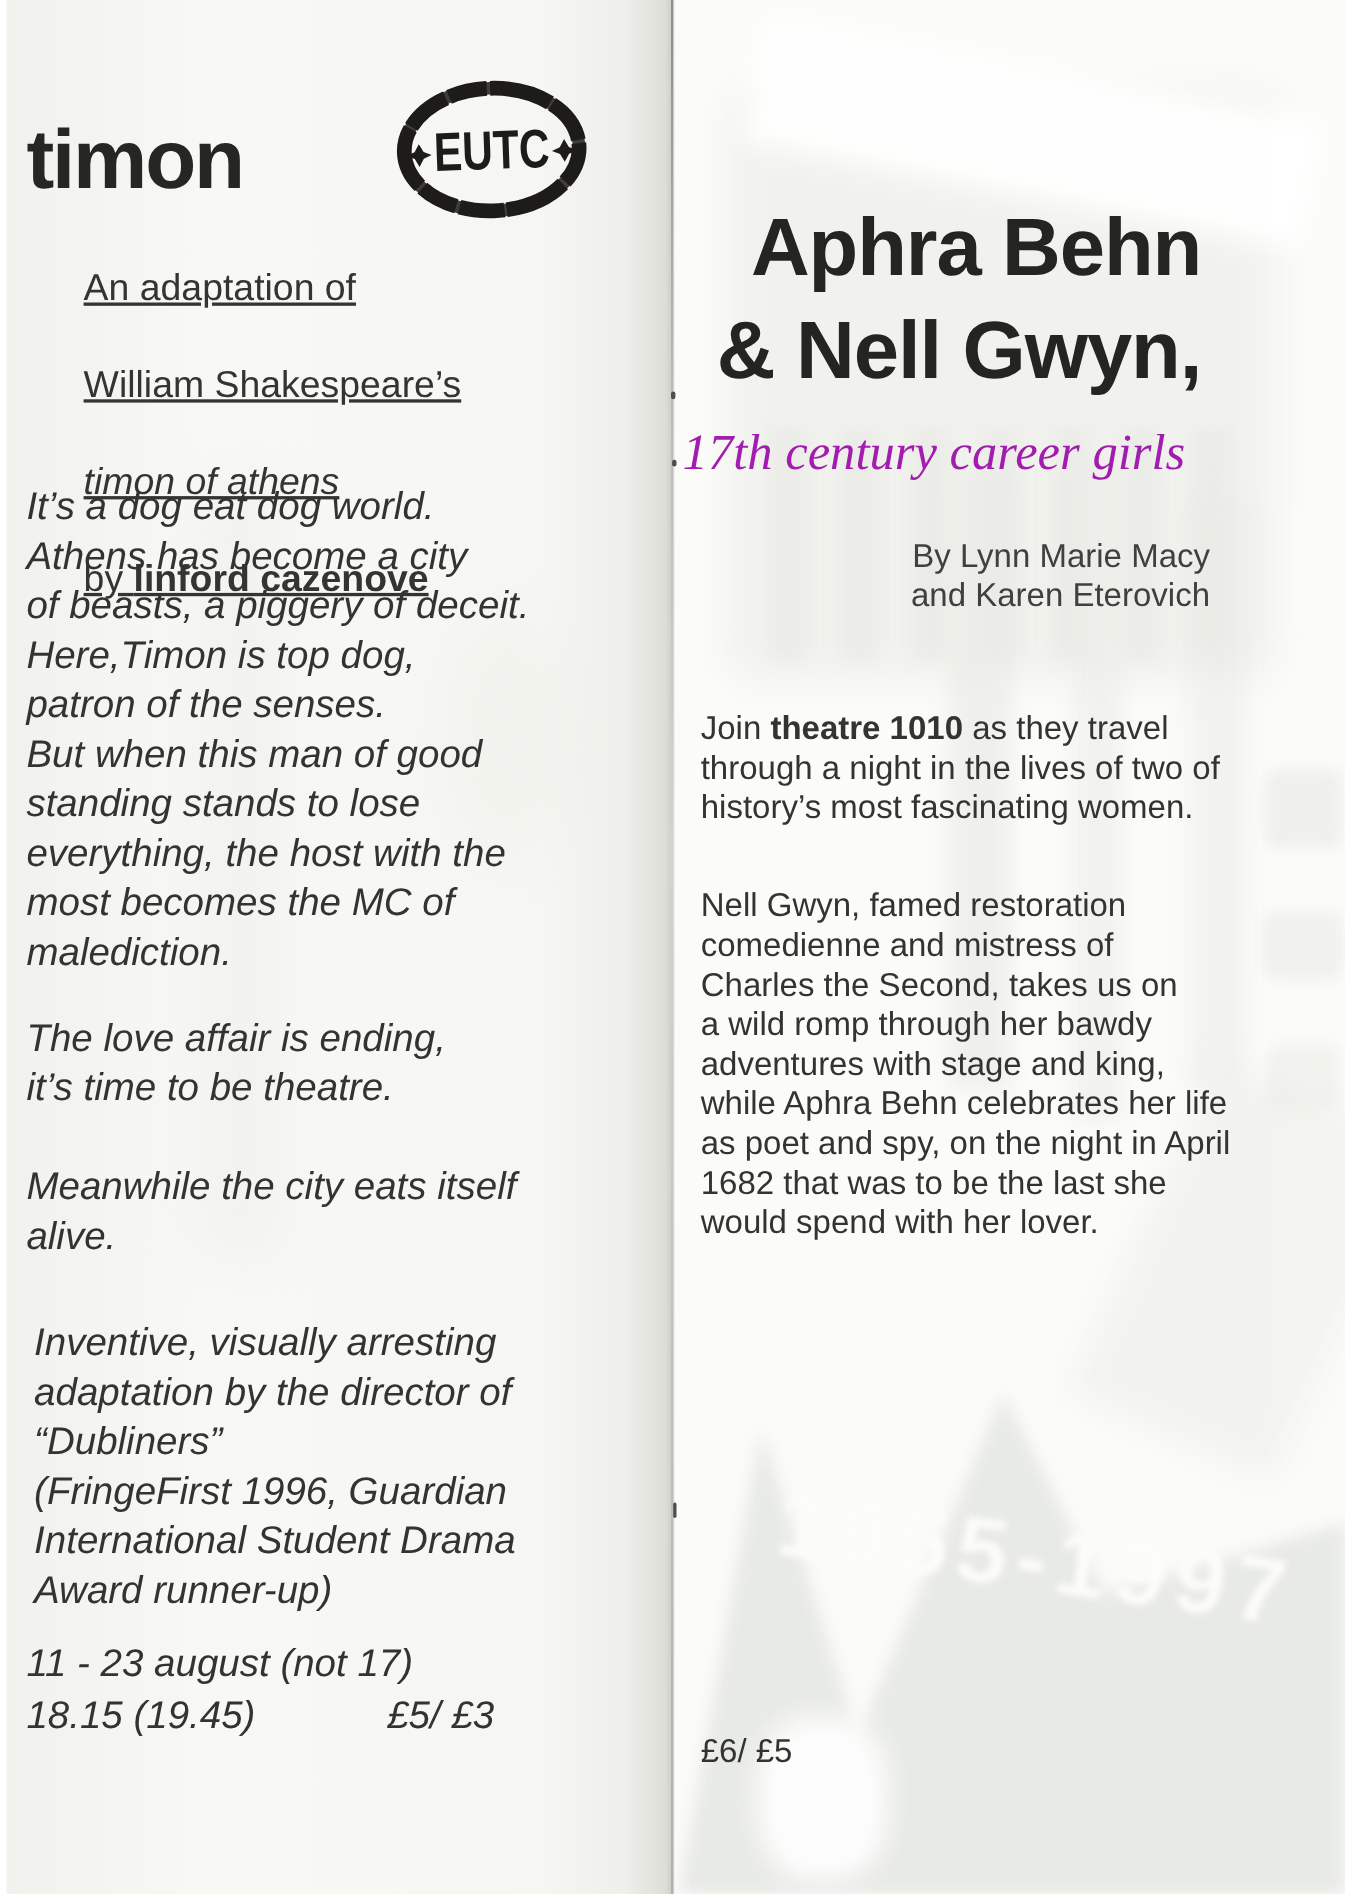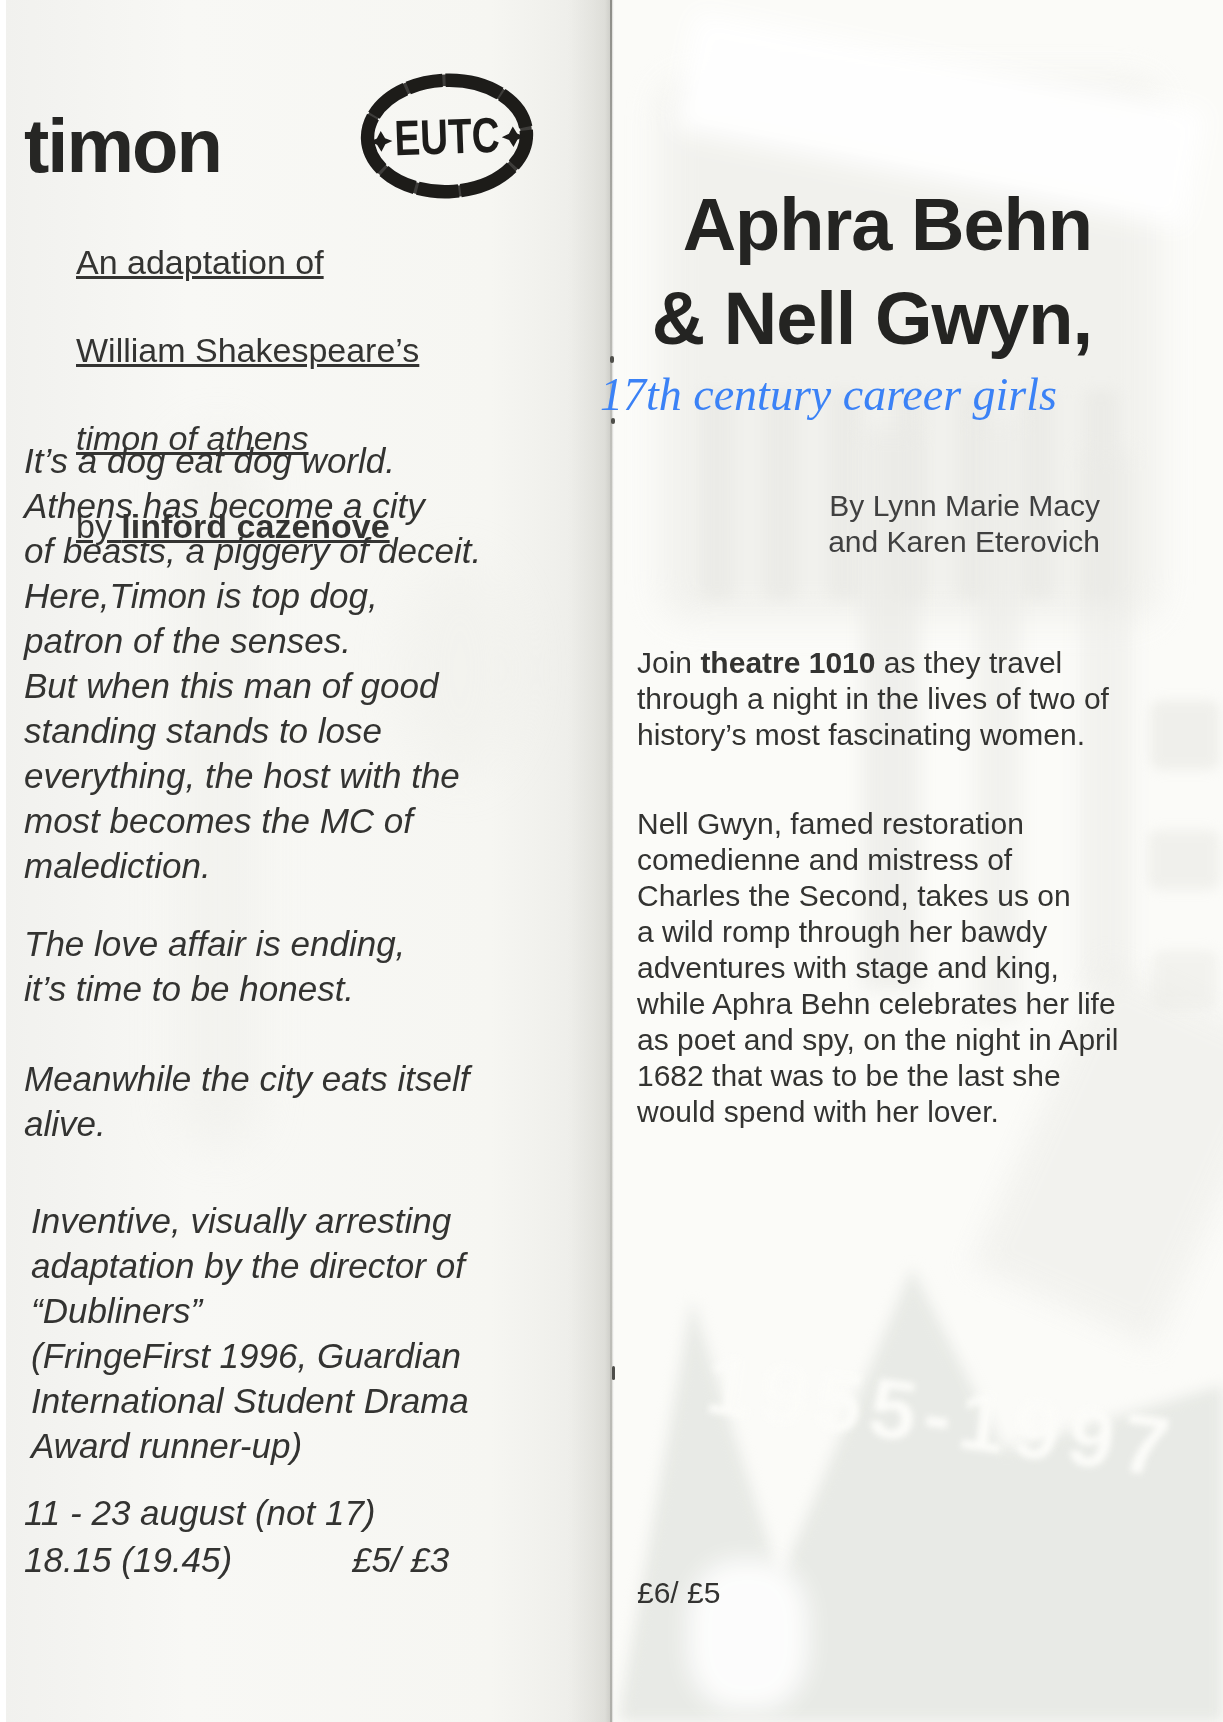--- a/index.html
+++ b/index.html
@@ -25,22 +25,22 @@
   .para2-l{left:24px;top:921px;}
   .para3-l{left:24px;top:1056px;}
   .quote-l{left:31px;top:1198px;}
   .dates-l{left:24px;top:1490px;}
   .time-l{left:24px;top:1537px;}
   .price-l{left:352px;top:1537px;}
 
   
   .show-title-r{left:600px;top:178px;width:492px;text-align:right;font-size:74px;
                 line-height:94px;font-weight:bold;letter-spacing:-1px;color:#242422;}
-  .subtitle-r{left:600px;top:368px;width:498px;text-align:left;
-              font-family:"Liberation Serif",serif;font-style:italic;font-size:46px;color:#3b82f6;}
+  .subtitle-r{left:600px;top:384px;width:498px;text-align:center;
+              font-family:"Liberation Serif",serif;font-style:italic;font-size:46px;color:#a21caf;}
   .byline-r{left:700px;top:488px;width:400px;text-align:right;font-size:30px;
             line-height:36px;color:#404040;}
   .body-r{font-size:30px;line-height:36px;color:#333331;}
   .para1-r{left:637px;top:622px;margin-top:23px;}
   .para2-r{left:637px;top:806px;}
   .para3-r{left:637px;top:1115px;}
   .dates-r{left:637px;top:1460px;}
   .price-r{left:637px;top:1575px;}
 
   
@@ -132,21 +132,21 @@
 Athens has become a city
 of beasts, a piggery of deceit.
 Here,Timon is top dog,
 patron of the senses.
 But when this man of good
 standing stands to lose
 everything, the host with the
 most becomes the MC of
 malediction.</div>
   <div class="txt body-l para2-l">The love affair is ending,
-it’s time to be honest.</div>
+it’s time to be theatre.</div>
   <div class="txt body-l para3-l">Meanwhile the city eats itself
 alive.</div>
   <div class="txt body-l quote-l">Inventive, visually arresting
 adaptation by the director of
 “Dubliners”
 (FringeFirst 1996, Guardian
 International Student Drama
 Award runner-up)</div>
   <div class="txt body-l dates-l">11 - 23 august (not 17)</div>
   <div class="txt body-l time-l">18.15 (19.45)</div>

